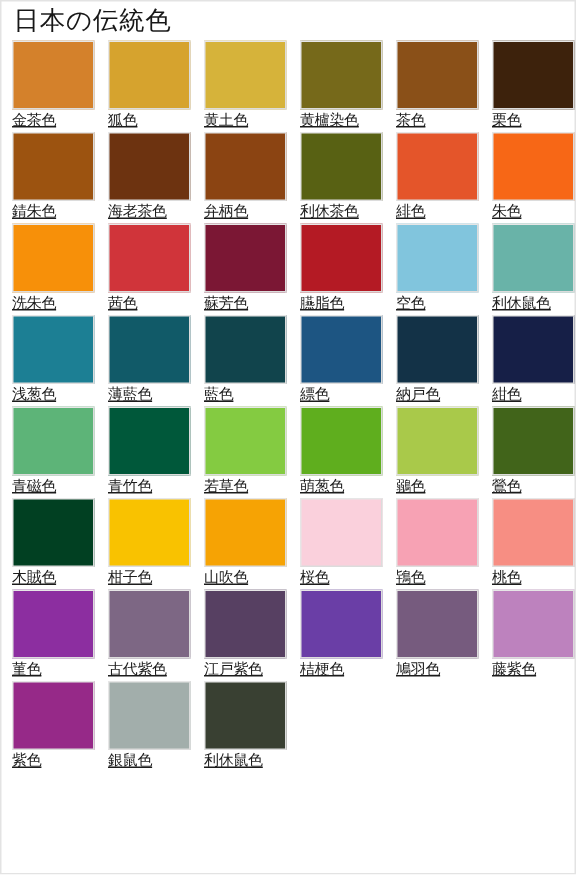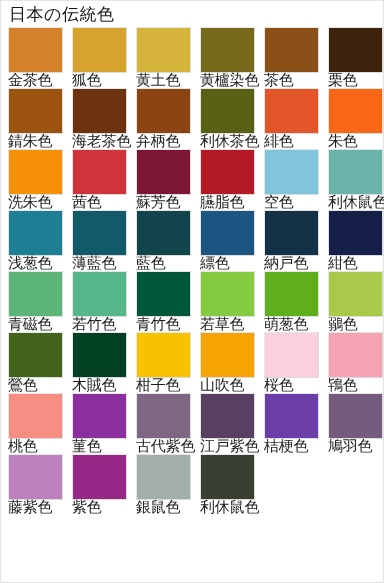--- a/index.html
+++ b/index.html
@@ -51,26 +51,27 @@
     height: 46px;
     box-sizing: border-box;
     border: 1px solid #dcdcdc;
     border-top-color: #e6e6e6;
     border-left-color: #e6e6e6;
     display: block;
   }
   .swatch-label {
     display: block;
     font-family: "DejaVu Sans", "Liberation Sans", sans-serif;
-    font-size: 15px;
+    font-size: 10px;
     line-height: 13px;
     color: #1c1c1c;
     white-space: nowrap;
     letter-spacing: -0.2px;
     padding-top: 1px;
+    text-decoration: underline;
   }
 </style>
 </head>
 <body>
 
 <div id="page">
 
   <h1 id="page-title">日本の伝統色</h1>
 
   <div id="swatch-grid">
@@ -168,24 +169,20 @@
       </div>
       <div class="swatch-cell">
         <div class="swatch-chip" style="background-color: rgb(22, 31, 71);"></div>
         <span class="swatch-label">紺色</span>
       </div>
       <div class="swatch-cell">
         <div class="swatch-chip" style="background-color: rgb(93, 180, 120);"></div>
         <span class="swatch-label">青磁色</span>
       </div>
       <div class="swatch-cell">
-        <div class="swatch-chip" style="background-color: rgb(86, 183, 140);"></div>
-        <span class="swatch-label">若竹色</span>
-      </div>
-      <div class="swatch-cell">
         <div class="swatch-chip" style="background-color: rgb(0, 88, 58);"></div>
         <span class="swatch-label">青竹色</span>
       </div>
       <div class="swatch-cell">
         <div class="swatch-chip" style="background-color: rgb(132, 203, 65);"></div>
         <span class="swatch-label">若草色</span>
       </div>
       <div class="swatch-cell">
         <div class="swatch-chip" style="background-color: rgb(95, 174, 30);"></div>
         <span class="swatch-label">萌葱色</span>

